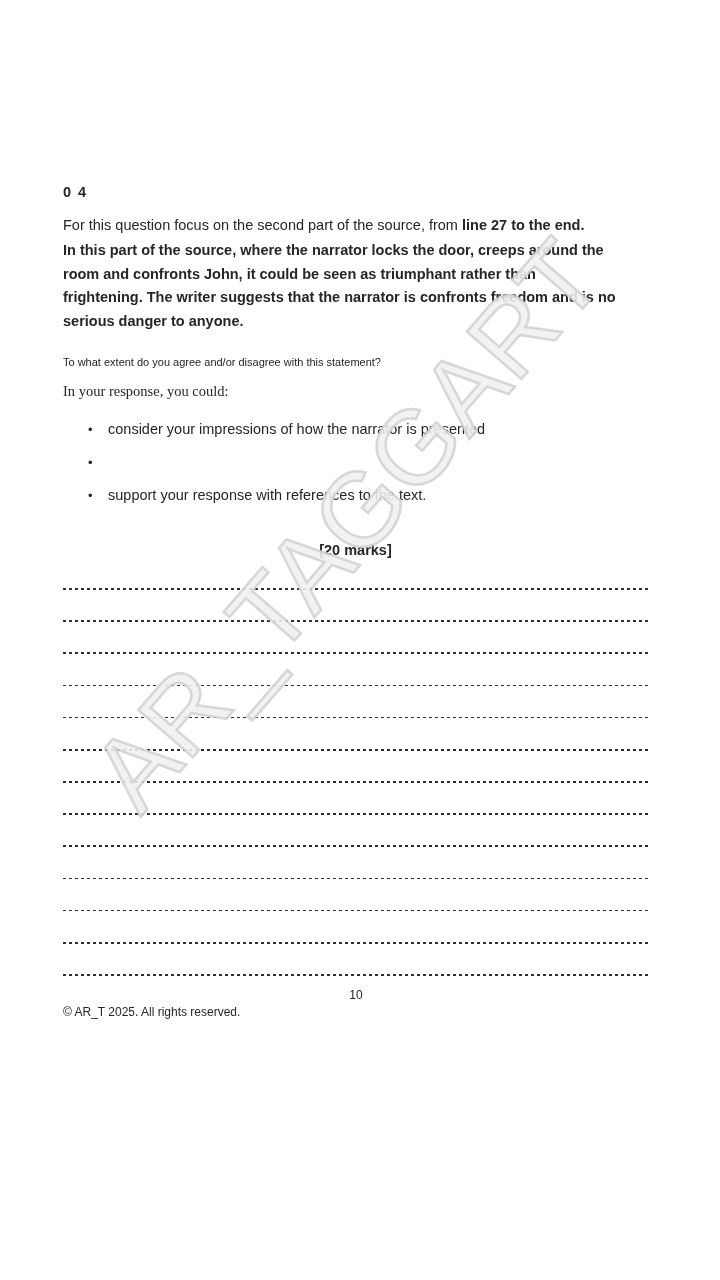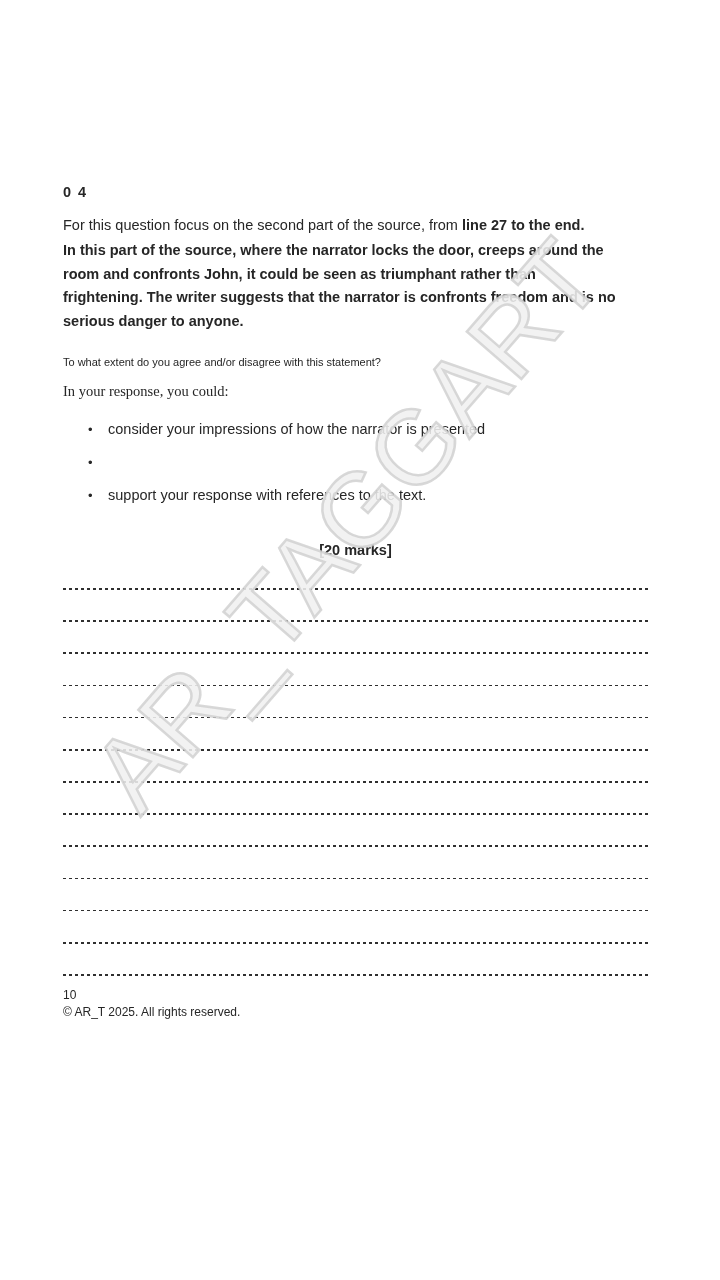--- a/index.html
+++ b/index.html
@@ -16,21 +16,21 @@
   .p4{top:380px;font-size:14.5px;line-height:23.5px;font-family:Liberation Serif, serif;}
   .bullets{top:418px;width:586px;}
   .bullet-row{display:flex;align-items:flex-start;margin-bottom:9.5px;font-size:14.5px;line-height:23.5px;white-space:nowrap;}
   .bullet-dot{width:20px;padding-left:25px;flex:none;font-size:13px;}
   .marks{top:539px;width:585px;text-align:center;font-size:14.5px;font-weight:bold;line-height:23.5px;}
   .answer-lines{top:588px;width:586px;height:390px;}
   .answer-line{
     position:absolute;left:0;width:586px;height:1.8px;
     background:repeating-linear-gradient(90deg,#2f2f2f 0px,#2f2f2f 3.5px,transparent 3.5px,transparent 6px);
   }
-  .page-number{top:988px;width:586px;text-align:left;font-size:12px;line-height:15px;}
+  .page-number{top:988px;width:586px;text-align:center;font-size:12px;line-height:15px;}
   .copyright{top:1005px;font-size:12px;line-height:15px;text-align:center;}
   .watermark{
     position:absolute;left:347px;top:525px;
     transform:translate(-50%,-50%) rotate(-49deg);
     font-size:105px;font-weight:400;letter-spacing:1px;white-space:nowrap;
     color:rgba(240,240,240,0.88);
     -webkit-text-stroke:2.5px rgba(206,206,206,0.8);
     z-index:5;pointer-events:none;
   }
   .content{position:relative;z-index:1;}

